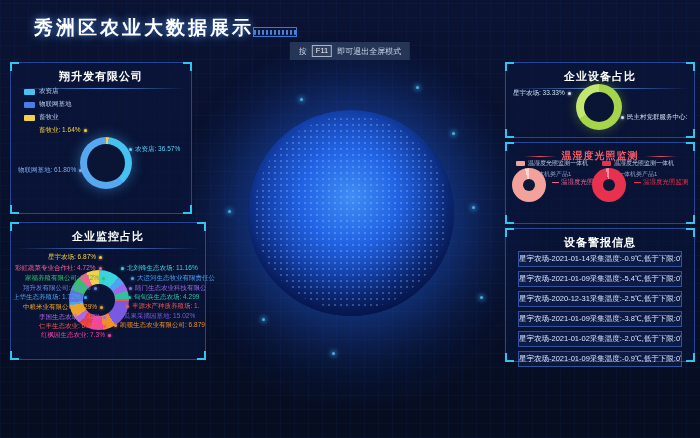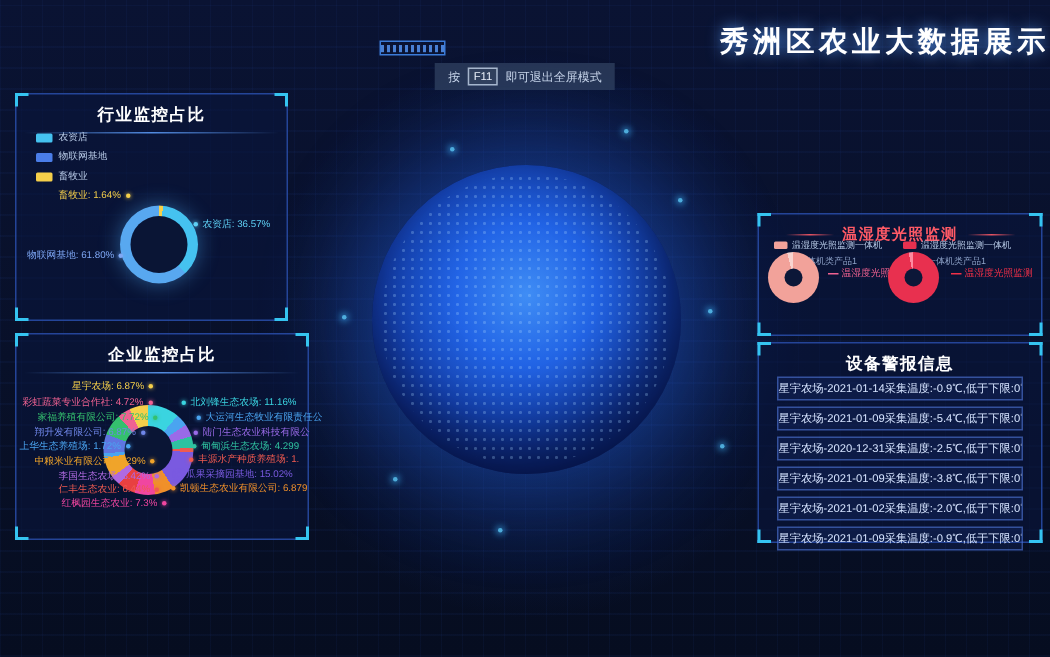--- a/index.html
+++ b/index.html
@@ -17,21 +17,21 @@
   
   .globe{position:absolute;left:248px;top:110px;width:206px;height:206px;border-radius:50%;
     background:radial-gradient(circle at 50% 42%,#3f8df5 0%,#2264e6 30%,#1544b4 55%,#0c2576 76%,rgba(8,20,70,.2) 96%);
     box-shadow:0 0 55px 18px rgba(35,100,230,.35), inset -12px -22px 45px rgba(2,6,30,.55);}
   .globe::after{content:"";position:absolute;inset:6px;border-radius:50%;
     background-image:radial-gradient(rgba(170,215,255,.5) .8px,transparent 1.3px);
     background-size:6px 6px;opacity:.55;}
   .particle{position:absolute;width:3px;height:3px;border-radius:50%;background:#5fd0ff;
     box-shadow:0 0 5px 1px #3fb8ff;opacity:.8;}
   
-  .page-title{position:absolute;top:15px;left:0;right:0;text-align:right;padding-left:34px;
+  .page-title{position:absolute;top:15px;left:0;right:0;text-align:left;padding-left:34px;
     font-size:19px;font-weight:bold;color:#fff;letter-spacing:3px;
     text-shadow:0 0 10px rgba(90,160,255,.9);}
   .brand-logo{position:absolute;left:253px;top:27px;width:44px;height:10px;
     border:1px solid #3b7bd8;box-sizing:border-box;
     background:repeating-linear-gradient(90deg,rgba(80,140,230,.9) 0 2px,transparent 2px 4px);
     background-size:100% 60%;background-position:center;background-repeat:no-repeat;}
   .hint-bar{position:absolute;top:42px;left:50%;transform:translateX(-50%);
     background:rgba(42,58,88,.92);padding:3px 9px;display:flex;gap:5px;align-items:center;
     font-size:8px;color:#c9d6ea;white-space:nowrap;}
   .keycap{border:1px solid #a9b8ce;padding:0 3px;line-height:10px;font-size:7.5px;
@@ -128,21 +128,21 @@
   <div class="particle" style="left:452px;top:132px;"></div>
   <div class="particle" style="left:480px;top:296px;"></div>
   <div class="particle" style="left:262px;top:318px;"></div>
   <div class="particle" style="left:416px;top:86px;"></div>
   <div class="particle" style="left:228px;top:210px;"></div>
   <div class="particle" style="left:472px;top:206px;"></div>
   <div class="particle" style="left:332px;top:352px;"></div>
 
   <div class="panel p-industry">
     <div class="corners"></div>
-    <div class="panel-title">行业监控占比</div>
+    <div class="panel-title">翔升发有限公司</div>
     <div class="tline"></div>
     <div class="legend">
       <div class="legend-item">
         <span class="swatch" style="background: rgb(69, 194, 240);"></span>
         <span class="legend-label">农资店</span>
       </div>
       <div class="legend-item">
         <span class="swatch" style="background: rgb(74, 125, 232);"></span>
         <span class="legend-label">物联网基地</span>
       </div>
@@ -177,20 +177,30 @@
     <span class="co dr el9" style="color: rgb(240, 70, 160);">红枫园生态农业: 7.3%</span>
     <span class="co dl er1" style="color: rgb(58, 212, 224);">北刘锋生态农场: 11.16%</span>
     <span class="co dl er2" style="color: rgb(74, 164, 240);">大运河生态牧业有限责任公</span>
     <span class="co dl er3" style="color: rgb(154, 106, 232);">陆门生态农业科技有限公</span>
     <span class="co dl er4" style="color: rgb(47, 194, 160);">甸甸浜生态农场: 4.299</span>
     <span class="co dl er5" style="color: rgb(240, 90, 80);">丰源水产种质养殖场: 1.</span>
     <span class="co dl er6" style="color: rgb(122, 90, 224);">瓜果采摘园基地: 15.02%</span>
     <span class="co dl er7" style="color: rgb(240, 144, 42);">凯顿生态农业有限公司: 6.879</span>
   </div>
 
+  <div class="panel p-device">
+    <div class="corners"></div>
+    <div class="panel-title">企业设备占比</div>
+    <div class="tline"></div>
+    <div class="donut d-device" style="background: conic-gradient(rgb(166, 212, 74) 0deg, rgb(166, 212, 74) 240.012deg, rgb(195, 232, 111) 240.012deg, rgb(195, 232, 111) 360deg);">
+      <div class="hole"></div>
+    </div>
+    <span class="co dr dv1">星宇农场: 33.33%</span>
+    <span class="co dl dv2">民主村党群服务中心:</span>
+  </div>
 
   <div class="panel p-category">
     <div class="corners"></div>
     <div class="panel-title">温湿度光照监测</div>
     <div class="cat-legend cl1">
       <span class="cat-swatch" style="background: rgb(242, 162, 154);"></span>
       <span>温湿度光照监测一体机</span>
     </div>
     <div class="cat-sub cl2">一体机类产品1</div>
     <div class="donut d-cat-left" style="background: conic-gradient(rgb(242, 162, 154) 0deg, rgb(242, 162, 154) 345.6deg, rgb(249, 212, 208) 345.6deg, rgb(249, 212, 208) 360deg);">

